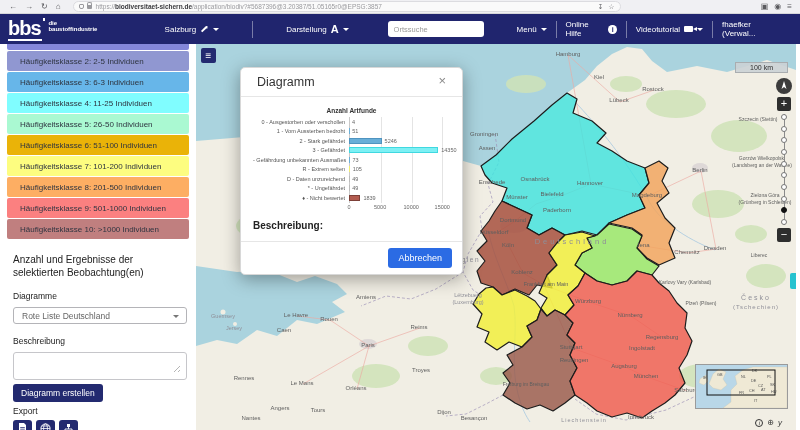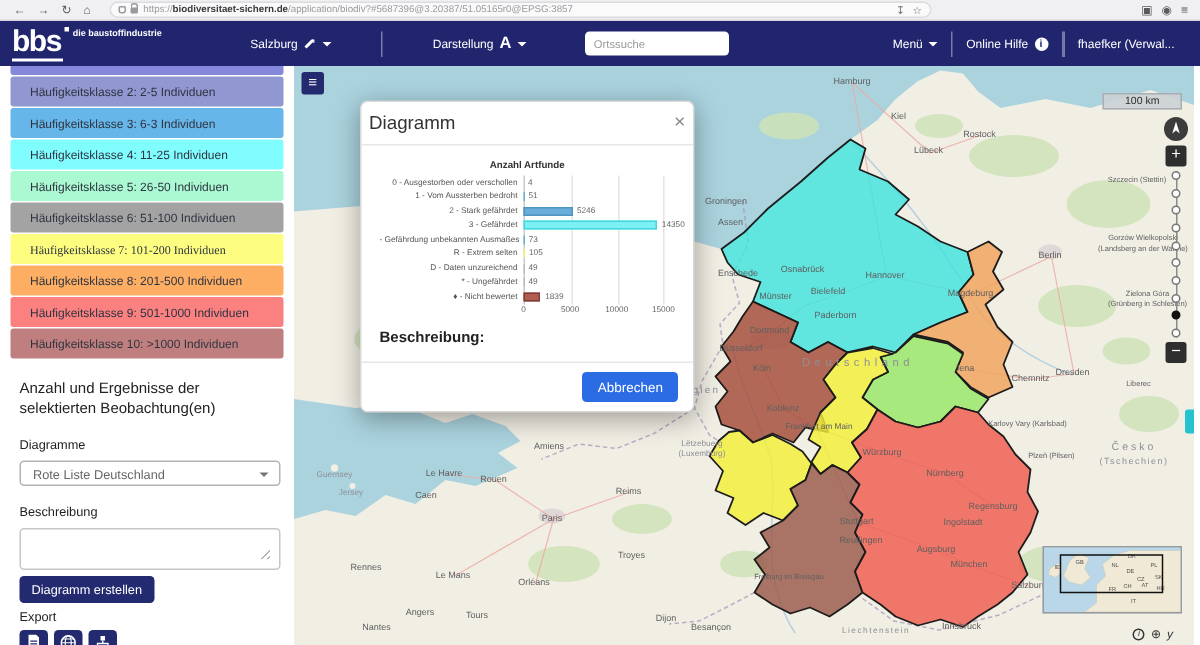--- a/index.html
+++ b/index.html
@@ -65,21 +65,21 @@
   .zoom-slider::before { content:''; position:absolute; top:0; bottom:0; left:3px; width:1px; background:#8a8a8a; }
   .sl-dot { width:6px; height:6px; border-radius:50%; background:#fff; border:1px solid #777; position:relative; }
   .sl-dot.active { background:#111; border-color:#111; }
   .minimap { position:absolute; right:8px; bottom:21px; width:93px; height:45px; border:1px solid #9a9a9a; z-index:3; background:#b9d7e8; }
   .attribution { position:absolute; right:14px; bottom:3px; z-index:3; display:flex; gap:4px; align-items:center; font-size:8px; color:#333; }
   .attr-i { width:8px; height:8px; border:1px solid #333; border-radius:50%; font-size:6px; font-style:italic; display:inline-flex; align-items:center; justify-content:center; }
   .cyan-tab { position:absolute; right:0; top:229px; width:6px; height:16px; background:#26c2cf; border-radius:2px 0 0 2px; z-index:3; }
 
   
   .modal { position:absolute; left:44px; top:23px; width:223px; height:208px; background:#fff; border-radius:5px; box-shadow:0 4px 18px rgba(0,0,0,.35); z-index:5; display:flex; flex-direction:column; border:1px solid #d8d8d8; }
-  .modal-header { padding:7px 5px; border-bottom:1px solid #e6e6e6; display:flex; align-items:flex-start; }
+  .modal-header { padding:7px 16px; border-bottom:1px solid #e6e6e6; display:flex; align-items:flex-start; }
   .modal-title { font-size:12.5px; color:#333; }
   .modal-close { margin-left:auto; font-size:13px; color:#8a8a8a; line-height:12px; }
   .modal-body { flex:1; padding:6px 12px 0 12px; }
   .chart-title { text-align:center; font-size:6.5px; font-weight:bold; color:#333; margin:4px 0 3px 0; }
   .ch-body { position:relative; }
   .ch-grid { position:absolute; left:96px; right:4px; top:0; bottom:0; border-left:1px solid #c9c9c9; }
   .gridline { position:absolute; top:0; bottom:0; width:1px; background:#e4e4e4; }
   .ch-row { display:flex; height:9.5px; align-items:center; position:relative; }
   .ch-lab { width:96px; flex:0 0 auto; text-align:right; padding-right:4px; font-size:5.5px; color:#555; white-space:nowrap; overflow:visible; }
   .ch-plot { flex:1; height:9.5px; position:relative; margin-right:4px; }
@@ -142,38 +142,43 @@
     <div class="nav-item">
       <span>Menü</span>
       <span class="caret"></span>
     </div>
     <div class="nav-sep"></div>
     <div class="nav-item">
       <span>Online Hilfe</span>
       <span class="info-circle">i</span>
     </div>
     <div class="nav-sep"></div>
+    <div class="nav-item">
+      <span>Videotutorial</span>
+      <span class="cam"></span>
+      <span class="caret"></span>
+    </div>
     <div class="nav-sep"></div>
     <div class="nav-item">
       <span>fhaefker (Verwal...</span>
     </div>
   </div>
 </div>
 
 <div class="content">
 
   <div class="sidebar">
     <div class="leg-partial" style="background: rgb(132, 135, 218);"></div>
     <div>
         <div class="leg-row" style="background: rgb(144, 151, 209);">Häufigkeitsklasse 2: 2-5 Individuen</div>
         <div class="leg-row" style="background: rgb(103, 182, 233);">Häufigkeitsklasse 3: 6-3 Individuen</div>
         <div class="leg-row" style="background: rgb(128, 253, 255);">Häufigkeitsklasse 4: 11-25 Individuen</div>
         <div class="leg-row" style="background: rgb(170, 249, 210);">Häufigkeitsklasse 5: 26-50 Individuen</div>
-        <div class="leg-row" style="background: #a3a3a3;">Häufigkeitsklasse 6: 51-100 Individuen</div>
-        <div class="leg-row" style="background: rgb(253, 253, 128); font-family: Liberation Serif, serif;">Häufigkeitsklasse 7: 101-200 Individuen</div>
+        <div class="leg-row" style="background: #eab308;">Häufigkeitsklasse 6: 51-100 Individuen</div>
+        <div class="leg-row" style="background: rgb(253, 253, 128);">Häufigkeitsklasse 7: 101-200 Individuen</div>
         <div class="leg-row" style="background: rgb(253, 174, 99);">Häufigkeitsklasse 8: 201-500 Individuen</div>
         <div class="leg-row" style="background: rgb(251, 128, 128);">Häufigkeitsklasse 9: 501-1000 Individuen</div>
         <div class="leg-row" style="background: rgb(192, 127, 127);">Häufigkeitsklasse 10: &gt;1000 Individuen</div>
       </div>
     <div class="sb-section">
       <div class="sb-heading">Anzahl und Ergebnisse der selektierten Beobachtung(en)</div>
       <div class="sb-label">Diagramme</div>
       <div class="sb-select">
         <span>Rote Liste Deutschland</span>
         <span class="sel-caret"></span>

